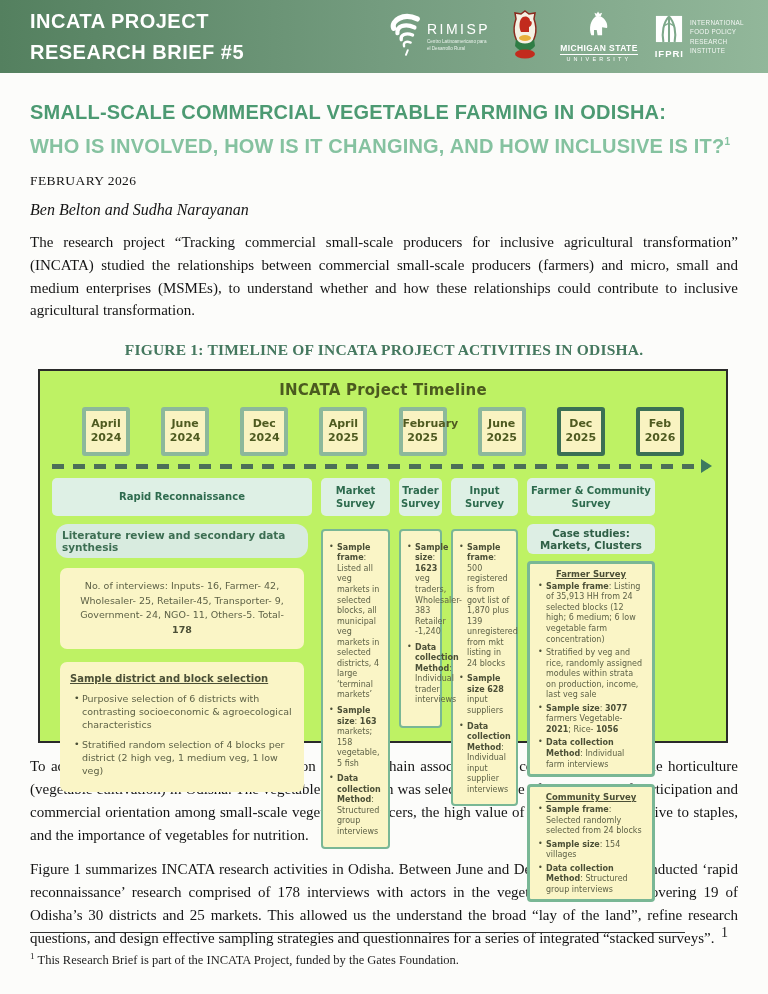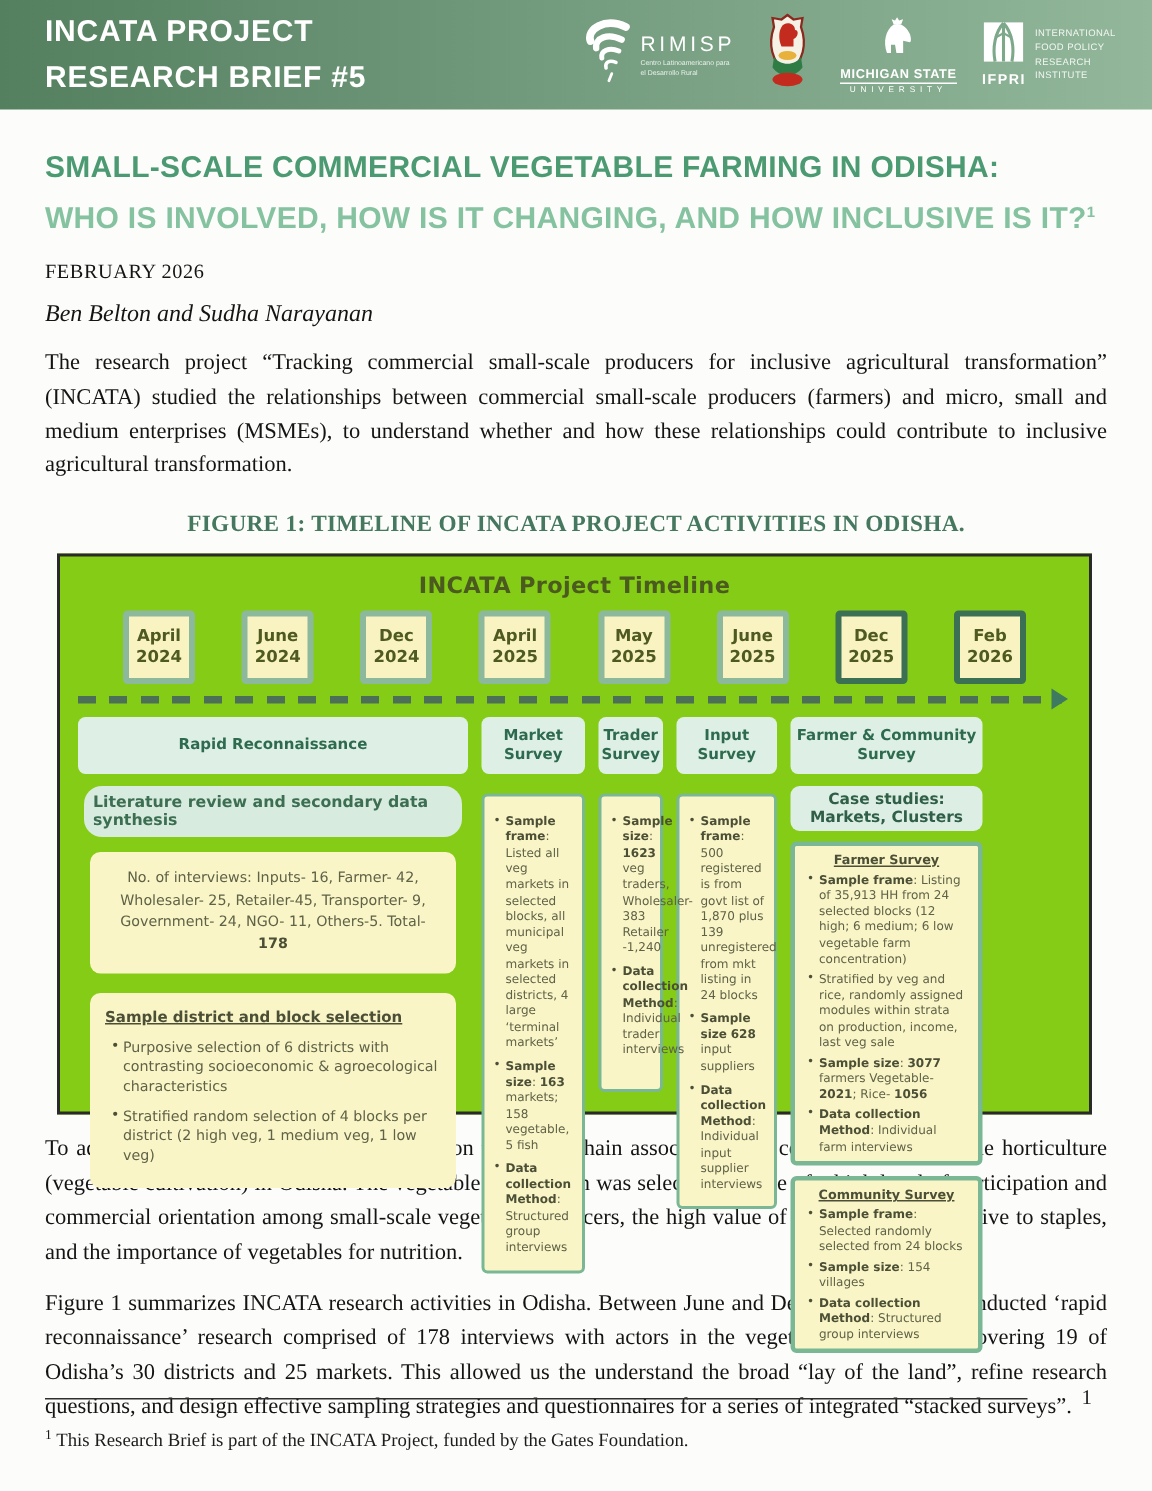--- a/index.html
+++ b/index.html
@@ -42,21 +42,21 @@
   .date { margin-top:10px; font-size:13.5px; letter-spacing:0.4px; }
   .authors { margin-top:12px; font-style:italic; font-size:16px; }
   p.body { margin-top:12px; font-size:15px; line-height:1.52; text-align:justify; }
   .fig-caption {
     margin-top:19px; text-align:center; font-weight:700; font-size:15.5px;
     color:#45785f; letter-spacing:0.2px;
   }
   
   figure.timeline {
     margin:10px 0 0 8px; width:690px; height:374px; border:2px solid #2a2a2a;
-    background:#84cc16; padding:8px 12px; position:relative;
+    background:#bef264; padding:8px 12px; position:relative;
     font-family:"DejaVu Sans", sans-serif;
   }
   .tl-title { text-align:center; font-weight:700; font-size:15px; color:#4b5a1f; margin-top:2px; letter-spacing:0.2px; }
   .milestones { display:flex; justify-content:space-between; padding:0 30px; margin-top:8px; }
   .ms {
     width:48px; border:4px solid #8cb89b; background:#f9f3c1; border-radius:3px;
     text-align:center; font-weight:700; font-size:11px; color:#4e5a20; line-height:1.3; padding:6px 0;
   }
   .ms.emph { border-color:#3b7054; }
   .tl-arrow { height:5px; margin:8px 6px 0 0; background:repeating-linear-gradient(90deg,#4c6f58 0 12px, transparent 12px 21px); position:relative; }
@@ -184,21 +184,21 @@
         </div>
         <div class="ms">
           <div>Dec</div>
           <div>2024</div>
         </div>
         <div class="ms">
           <div>April</div>
           <div>2025</div>
         </div>
         <div class="ms">
-          <div>May</div>
+          <div>February</div>
           <div>2025</div>
         </div>
         <div class="ms">
           <div>June</div>
           <div>2025</div>
         </div>
         <div class="ms emph">
           <div>Dec</div>
           <div>2025</div>
         </div>

